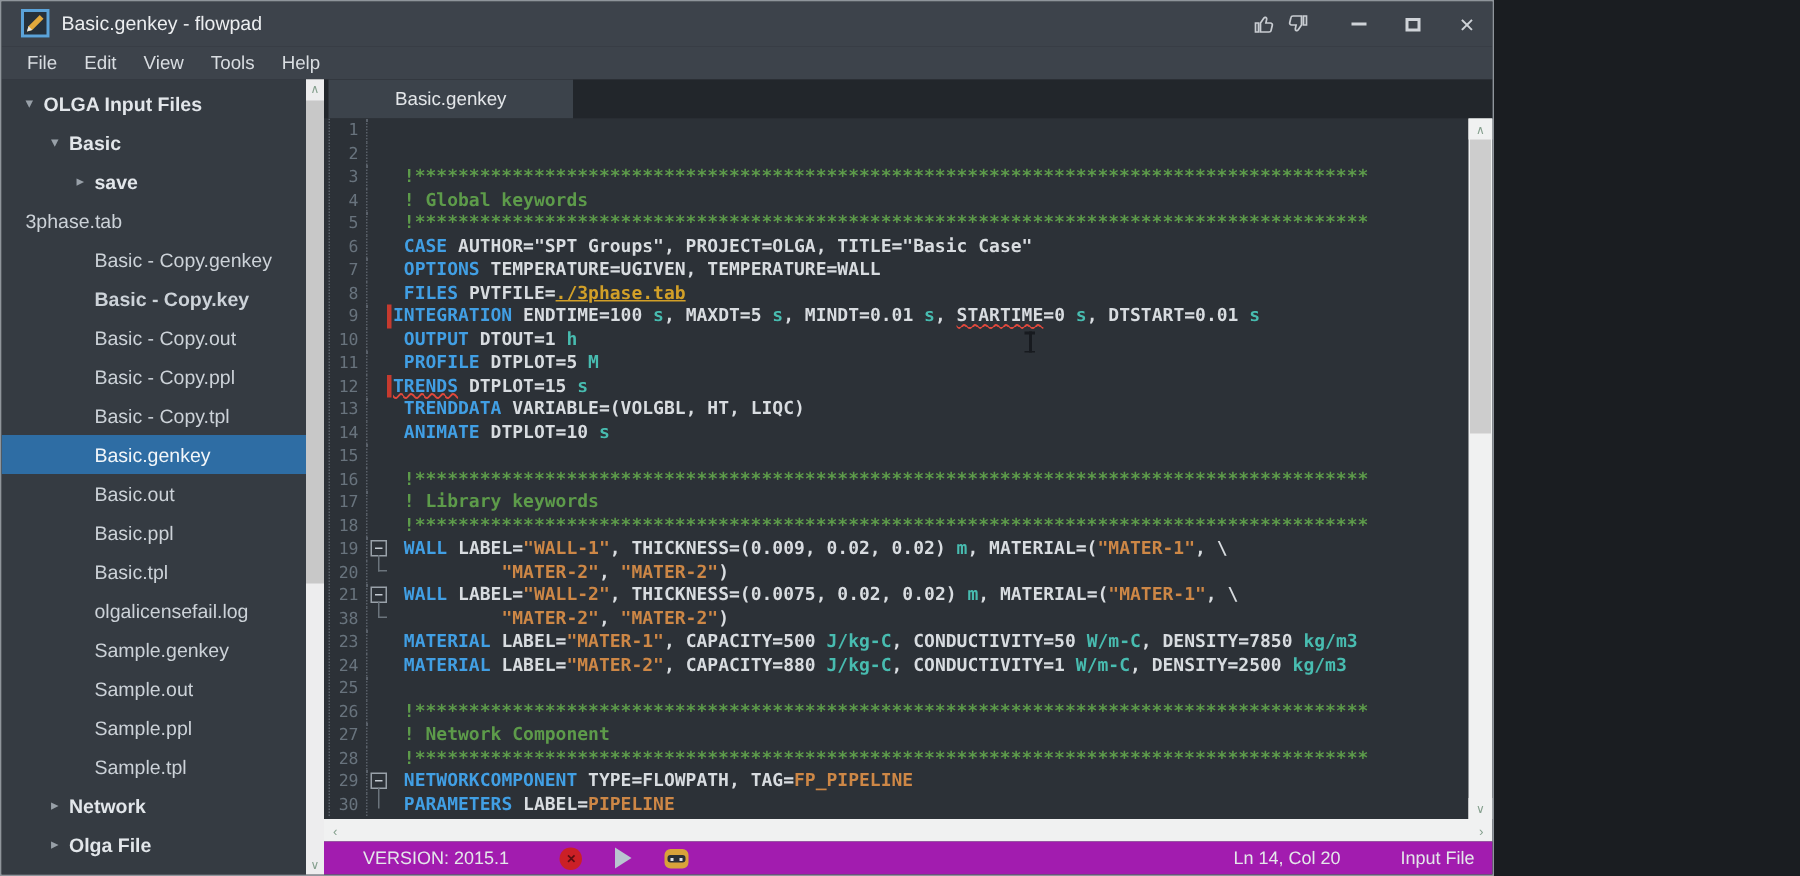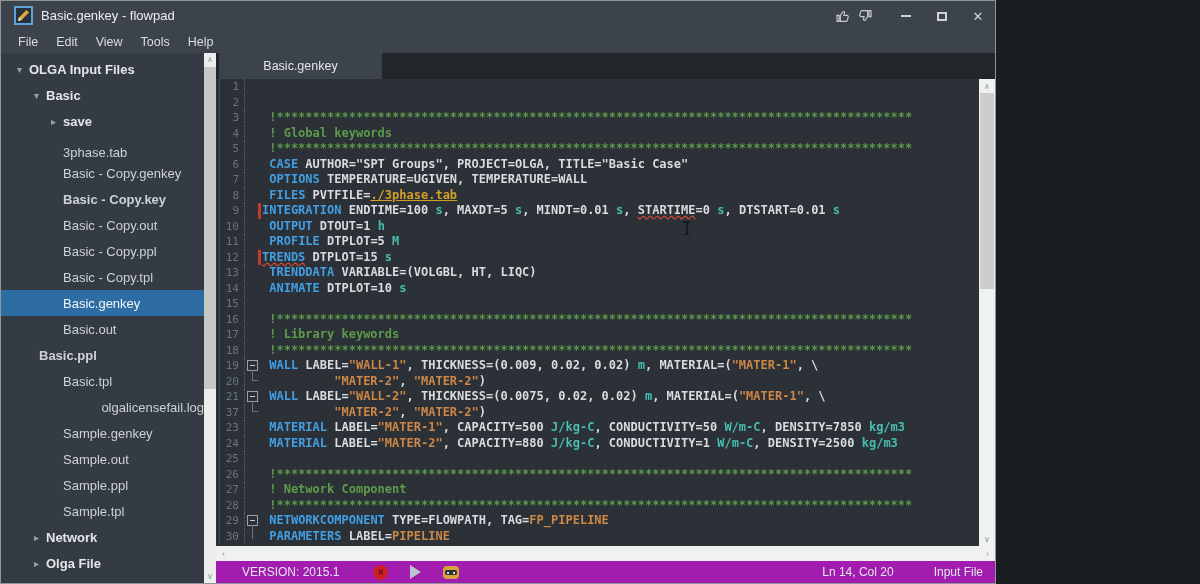--- a/index.html
+++ b/index.html
@@ -146,21 +146,21 @@
         <span class="sb-label b">OLGA Input Files</span>
       </div>
       <div class="sb-row" style="padding-left: 29px;">
         <span class="sb-arrow">▾</span>
         <span class="sb-label b">Basic</span>
       </div>
       <div class="sb-row" style="padding-left: 46px;">
         <span class="sb-arrow">▸</span>
         <span class="sb-label b">save</span>
       </div>
-      <div class="sb-row" style="padding-left: 46px; align-items: flex-end;">
+      <div class="sb-row" style="">
         <span class="sb-arrow"></span>
         <span class="sb-label">3phase.tab</span>
       </div>
       <div class="sb-row" style="padding-left: 46px;">
         <span class="sb-arrow"></span>
         <span class="sb-label">Basic - Copy.genkey</span>
       </div>
       <div class="sb-row" style="padding-left: 46px; font-weight: bold;">
         <span class="sb-arrow"></span>
         <span class="sb-label">Basic - Copy.key</span>
@@ -178,29 +178,29 @@
         <span class="sb-label">Basic - Copy.tpl</span>
       </div>
       <div class="sb-row sel" style="padding-left: 46px;">
         <span class="sb-arrow"></span>
         <span class="sb-label">Basic.genkey</span>
       </div>
       <div class="sb-row" style="padding-left: 46px;">
         <span class="sb-arrow"></span>
         <span class="sb-label">Basic.out</span>
       </div>
-      <div class="sb-row" style="padding-left: 22px; font-weight: bold;">
+      <div class="sb-row" style="padding-left: 46px;">
         <span class="sb-arrow"></span>
         <span class="sb-label">Basic.ppl</span>
       </div>
       <div class="sb-row" style="padding-left: 46px;">
         <span class="sb-arrow"></span>
         <span class="sb-label">Basic.tpl</span>
       </div>
-      <div class="sb-row" style="padding-left: 46px; justify-content: flex-end;">
+      <div class="sb-row" style="padding-left: 46px;">
         <span class="sb-arrow"></span>
         <span class="sb-label">olgalicensefail.log</span>
       </div>
       <div class="sb-row" style="padding-left: 46px;">
         <span class="sb-arrow"></span>
         <span class="sb-label">Sample.genkey</span>
       </div>
       <div class="sb-row" style="padding-left: 46px;">
         <span class="sb-arrow"></span>
         <span class="sb-label">Sample.out</span>
@@ -253,21 +253,21 @@
         <div class="line"><span class="ln">12</span><span class="fold"><i class="chg"></i></span><pre class="code"><span class="c-kw sq">TRENDS</span><span class="c-pm"> DTPLOT=15 </span><span class="c-un">s</span></pre></div>
         <div class="line"><span class="ln">13</span><span class="fold"></span><pre class="code"><span class="c-pm"> </span><span class="c-kw">TRENDDATA</span><span class="c-pm"> VARIABLE=(VOLGBL, HT, LIQC)</span></pre></div>
         <div class="line"><span class="ln">14</span><span class="fold"></span><pre class="code"><span class="c-pm"> </span><span class="c-kw">ANIMATE</span><span class="c-pm"> DTPLOT=10 </span><span class="c-un">s</span></pre></div>
         <div class="line"><span class="ln">15</span><span class="fold"></span><pre class="code"></pre></div>
         <div class="line"><span class="ln">16</span><span class="fold"></span><pre class="code"><span class="c-cm"> !****************************************************************************************</span></pre></div>
         <div class="line"><span class="ln">17</span><span class="fold"></span><pre class="code"><span class="c-cm"> ! Library keywords</span></pre></div>
         <div class="line"><span class="ln">18</span><span class="fold"></span><pre class="code"><span class="c-cm"> !****************************************************************************************</span></pre></div>
         <div class="line"><span class="ln">19</span><span class="fold"><i class="fmin"></i></span><pre class="code"><span class="c-pm"> </span><span class="c-kw">WALL</span><span class="c-pm"> LABEL=</span><span class="c-str">"WALL-1"</span><span class="c-pm">, THICKNESS=(0.009, 0.02, 0.02) </span><span class="c-un">m</span><span class="c-pm">, MATERIAL=(</span><span class="c-str">"MATER-1"</span><span class="c-pm">, \</span></pre></div>
         <div class="line"><span class="ln">20</span><span class="fold"><i class="fcont"></i></span><pre class="code"><span class="c-pm">          </span><span class="c-str">"MATER-2"</span><span class="c-pm">, </span><span class="c-str">"MATER-2"</span><span class="c-pm">)</span></pre></div>
         <div class="line"><span class="ln">21</span><span class="fold"><i class="fmin"></i></span><pre class="code"><span class="c-pm"> </span><span class="c-kw">WALL</span><span class="c-pm"> LABEL=</span><span class="c-str">"WALL-2"</span><span class="c-pm">, THICKNESS=(0.0075, 0.02, 0.02) </span><span class="c-un">m</span><span class="c-pm">, MATERIAL=(</span><span class="c-str">"MATER-1"</span><span class="c-pm">, \</span></pre></div>
-        <div class="line"><span class="ln">37</span><span class="fold"><i class="fcont"></i></span><pre class="code"><span class="c-pm">          </span><span class="c-str">"MATER-2"</span><span class="c-pm">, </span><span class="c-str">"MATER-2"</span><span class="c-pm">)</span></pre></div>
+        <div class="line"><span class="ln">38</span><span class="fold"><i class="fcont"></i></span><pre class="code"><span class="c-pm">          </span><span class="c-str">"MATER-2"</span><span class="c-pm">, </span><span class="c-str">"MATER-2"</span><span class="c-pm">)</span></pre></div>
         <div class="line"><span class="ln">23</span><span class="fold"></span><pre class="code"><span class="c-pm"> </span><span class="c-kw">MATERIAL</span><span class="c-pm"> LABEL=</span><span class="c-str">"MATER-1"</span><span class="c-pm">, CAPACITY=500 </span><span class="c-un">J/kg-C</span><span class="c-pm">, CONDUCTIVITY=50 </span><span class="c-un">W/m-C</span><span class="c-pm">, DENSITY=7850 </span><span class="c-un">kg/m3</span></pre></div>
         <div class="line"><span class="ln">24</span><span class="fold"></span><pre class="code"><span class="c-pm"> </span><span class="c-kw">MATERIAL</span><span class="c-pm"> LABEL=</span><span class="c-str">"MATER-2"</span><span class="c-pm">, CAPACITY=880 </span><span class="c-un">J/kg-C</span><span class="c-pm">, CONDUCTIVITY=1 </span><span class="c-un">W/m-C</span><span class="c-pm">, DENSITY=2500 </span><span class="c-un">kg/m3</span></pre></div>
         <div class="line"><span class="ln">25</span><span class="fold"></span><pre class="code"></pre></div>
         <div class="line"><span class="ln">26</span><span class="fold"></span><pre class="code"><span class="c-cm"> !****************************************************************************************</span></pre></div>
         <div class="line"><span class="ln">27</span><span class="fold"></span><pre class="code"><span class="c-cm"> ! Network Component</span></pre></div>
         <div class="line"><span class="ln">28</span><span class="fold"></span><pre class="code"><span class="c-cm"> !****************************************************************************************</span></pre></div>
         <div class="line"><span class="ln">29</span><span class="fold"><i class="fmin"></i></span><pre class="code"><span class="c-pm"> </span><span class="c-kw">NETWORKCOMPONENT</span><span class="c-pm"> TYPE=FLOWPATH, TAG=</span><span class="c-str">FP_PIPELINE</span></pre></div>
         <div class="line"><span class="ln">30</span><span class="fold"><i class="fbar"></i></span><pre class="code"><span class="c-pm"> </span><span class="c-kw">PARAMETERS</span><span class="c-pm"> LABEL=</span><span class="c-str">PIPELINE</span></pre></div>
       </div>
     <div class="ibeam">

